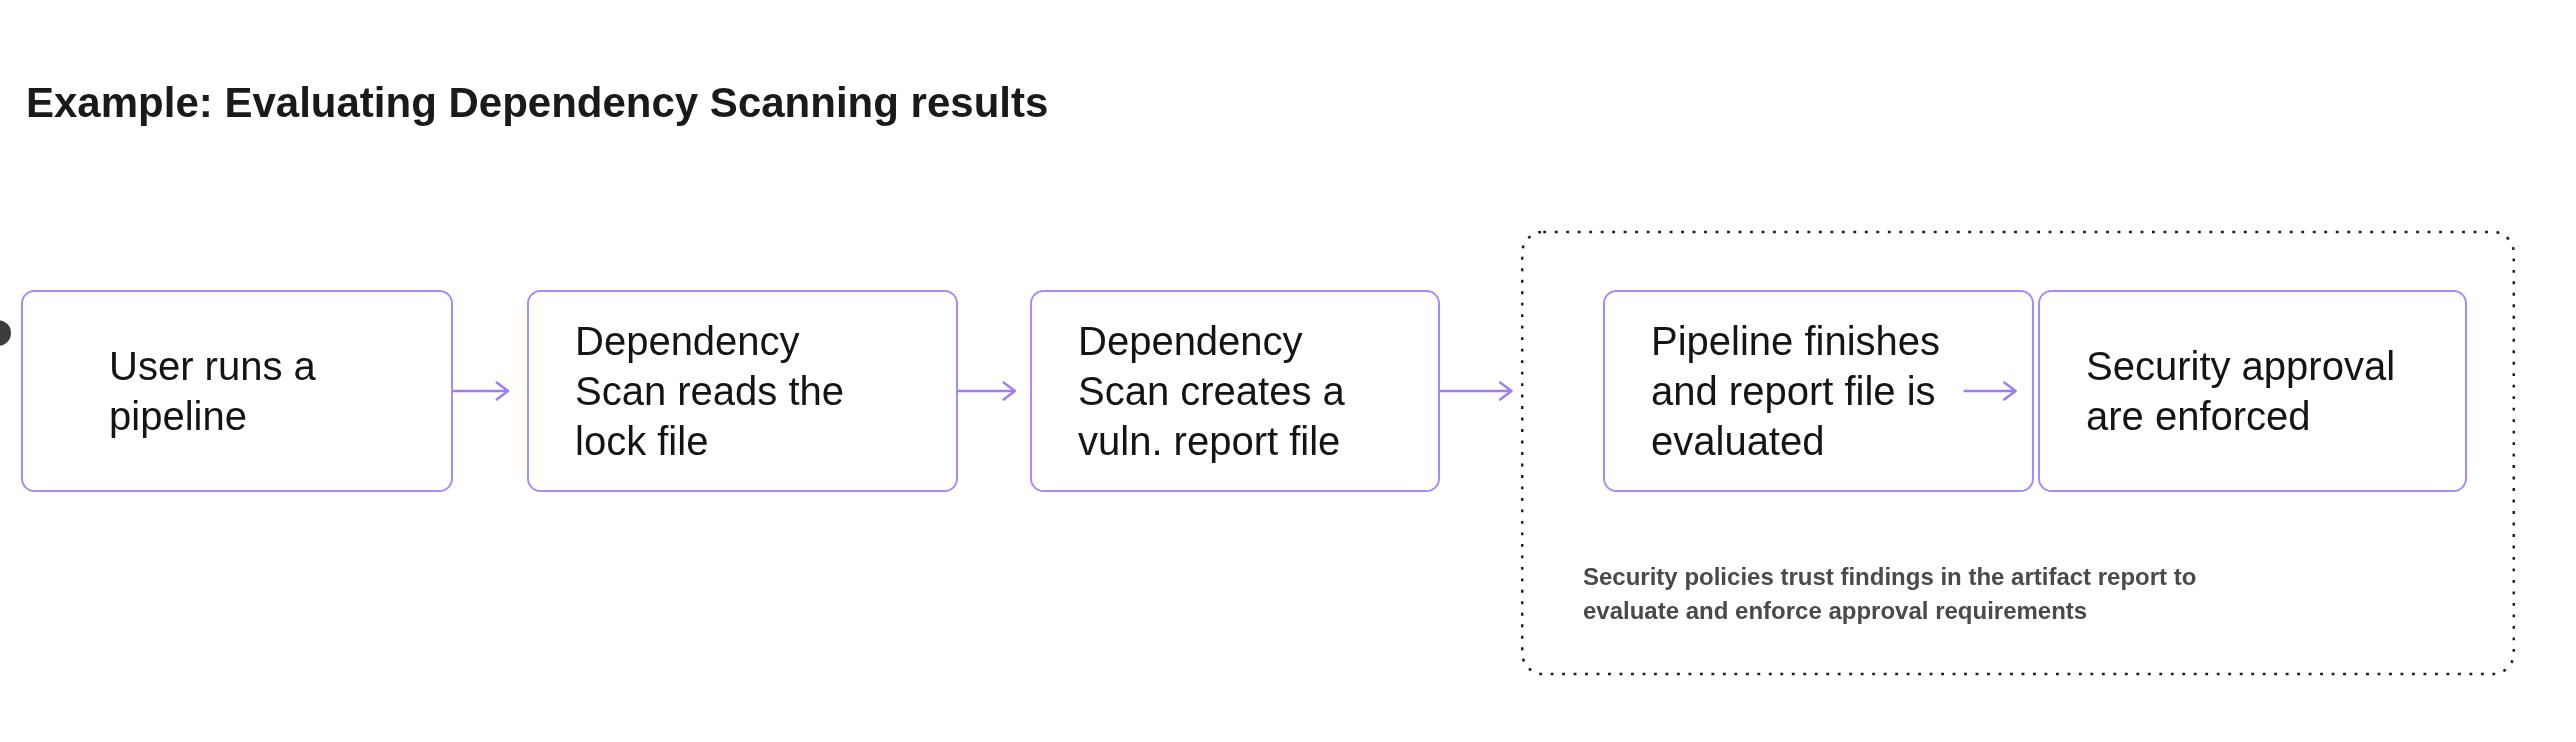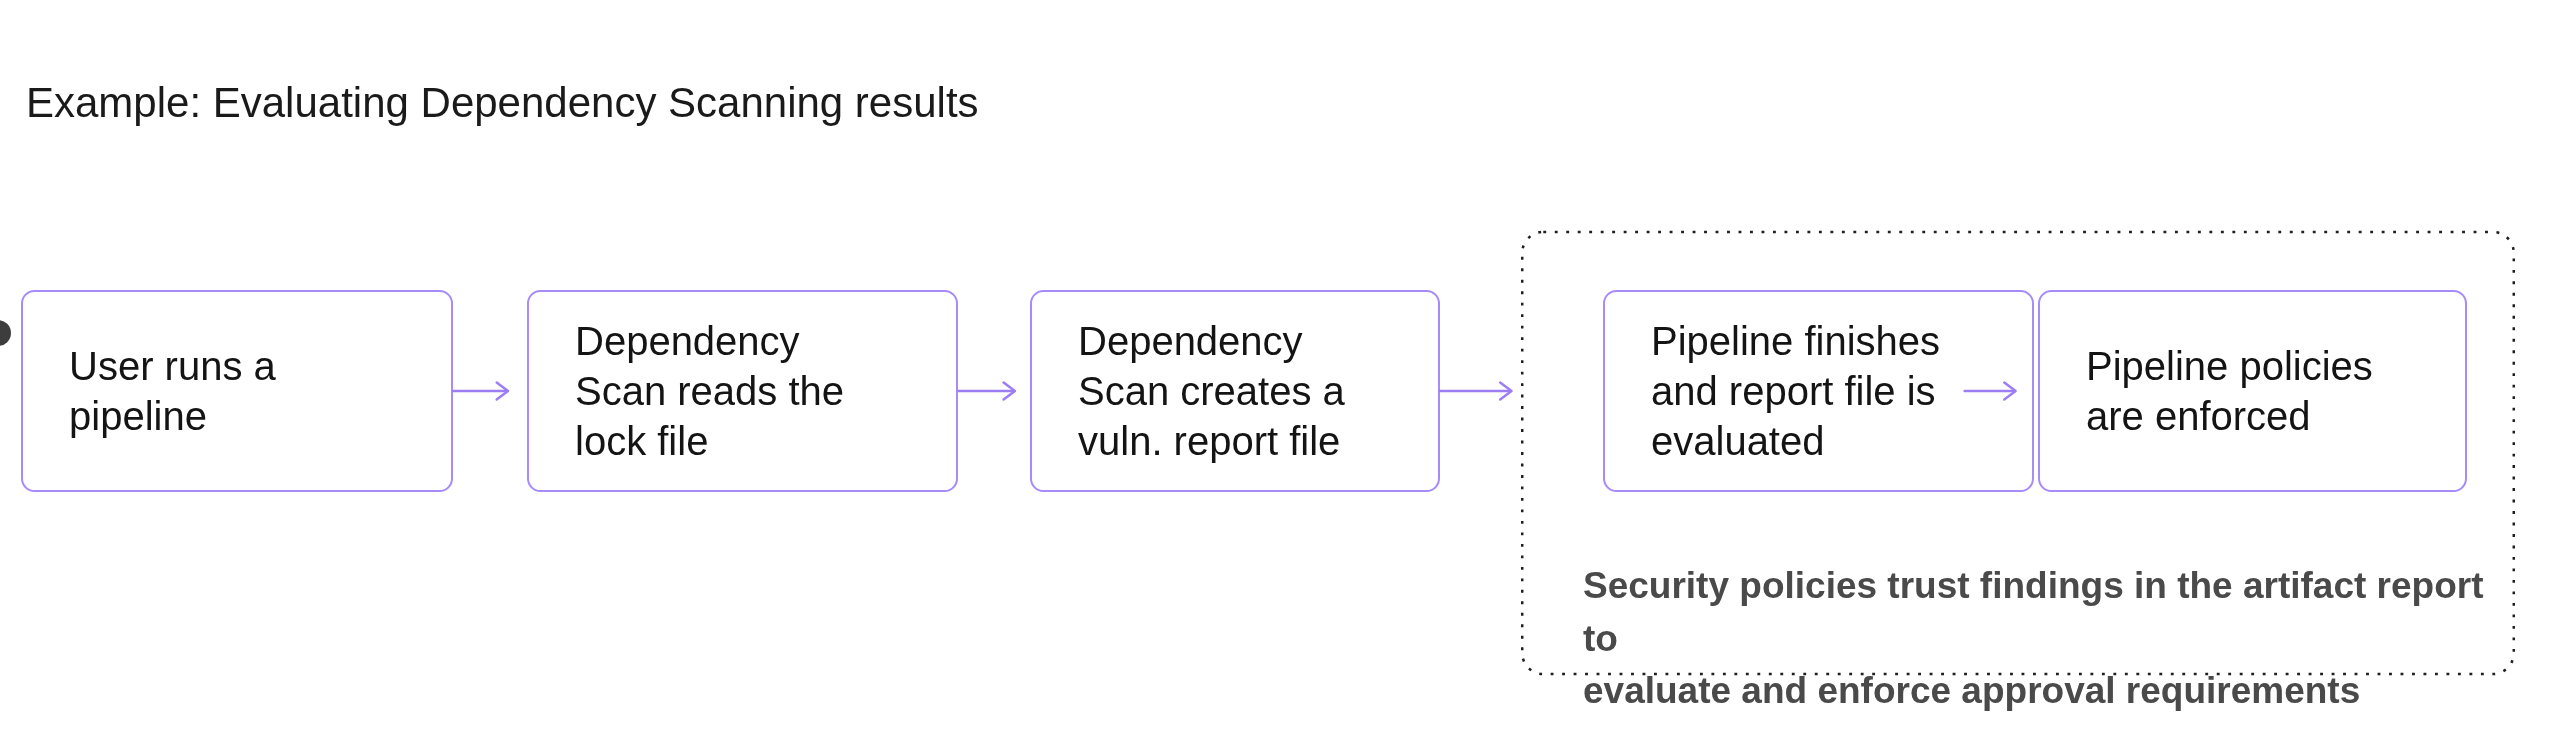--- a/index.html
+++ b/index.html
@@ -14,21 +14,21 @@
     height: 742px;
     background: #ffffff;
     overflow: hidden;
   }
   .page-title {
     position: absolute;
     left: 26px;
     top: 80px;
     font-size: 42px;
     line-height: 1.1;
-    font-weight: 400;
+    font-weight: 700;
     color: var(--title-text, #1a1a1a);
     white-space: nowrap;
   }
   
   .cropped-node {
     position: absolute;
     left: -15.3px;
     top: 320px;
     width: 26px;
     height: 26px;
@@ -48,21 +48,21 @@
   }
   .step-label {
     padding-left: 46px;
     padding-right: 19px;
     font-size: 40px;
     line-height: 1.25;
     font-weight: 400;
     color: var(--box-text, #141414);
     white-space: pre-line;
   }
-  .box-1 { left: 21px;   width: 432px; }
+  .box-1 { left: 21px;   width: 432px; padding-left: 40px; }
   .box-2 { left: 527px;  width: 431px; }
   .box-3 { left: 1030px; width: 410px; }
   .box-4 { left: 1603px; width: 431px; }
   .box-5 { left: 2038px; width: 429px; }
   .flow-arrow {
     position: absolute;
     top: 374px;
     height: 34px;
     overflow: visible;
   }
@@ -94,21 +94,21 @@
     fill: none;
     stroke: var(--dotted-border, #1f1f1f);
     stroke-width: 2.6;
     stroke-dasharray: 3 9;
   }
   .policy-note {
     position: absolute;
     left: 1583px;
     top: 560px;
     width: 920px;
-    font-size: 37px;
+    font-size: 24px;
     line-height: 1.42;
     font-weight: 700;
     color: var(--note-text, #4a4a4a);
     white-space: pre-line;
   }
 </style>
 </head>
 <body>
 
 <div class="canvas">
@@ -144,21 +144,21 @@
 vuln. report file</div>
   </div>
 
   <div class="step-box box-4">
     <div class="step-label">Pipeline finishes
 and report file is
 evaluated</div>
   </div>
 
   <div class="step-box box-5">
-    <div class="step-label">Pipeline policies
+    <div class="step-label">Security approval
 are enforced</div>
   </div>
 
   <svg class="flow-arrow arrow-1" viewBox="0 0 62 36">
     <line x1="0" y1="18" x2="57" y2="18"></line>
     <polyline points="46,9 58,18 46,27"></polyline>
   </svg>
 
   <svg class="flow-arrow arrow-2" viewBox="0 0 64 36">
     <line x1="0" y1="18" x2="59" y2="18"></line>

